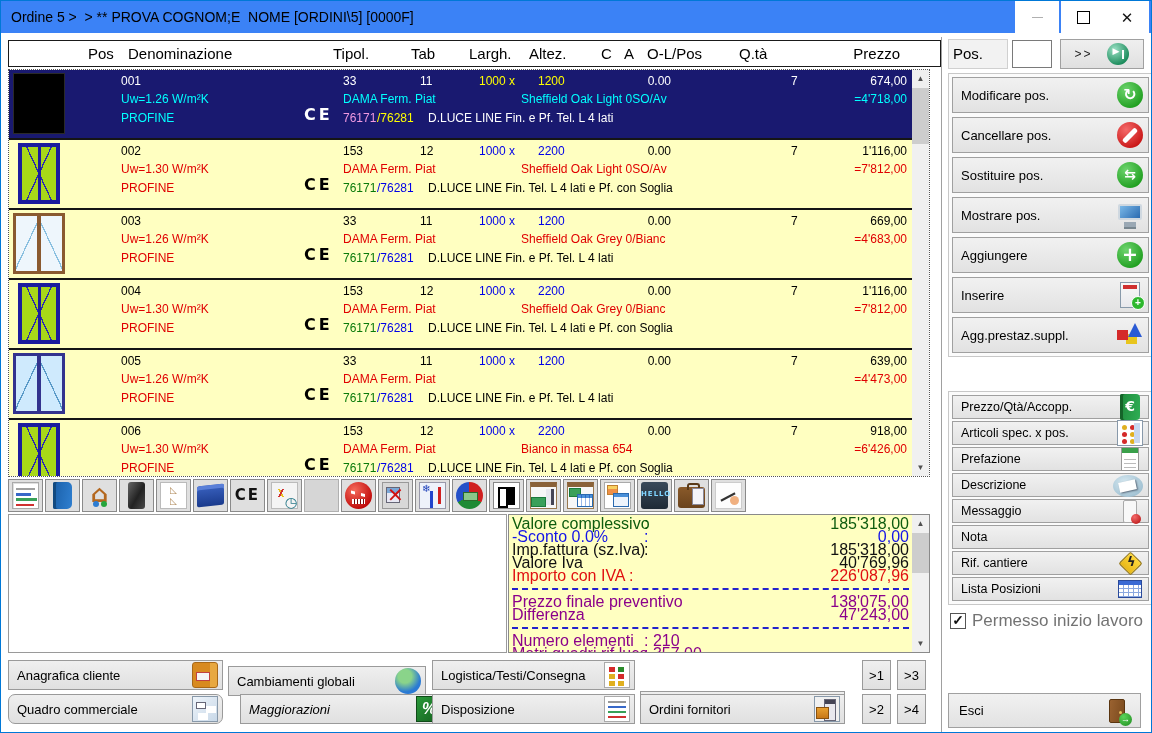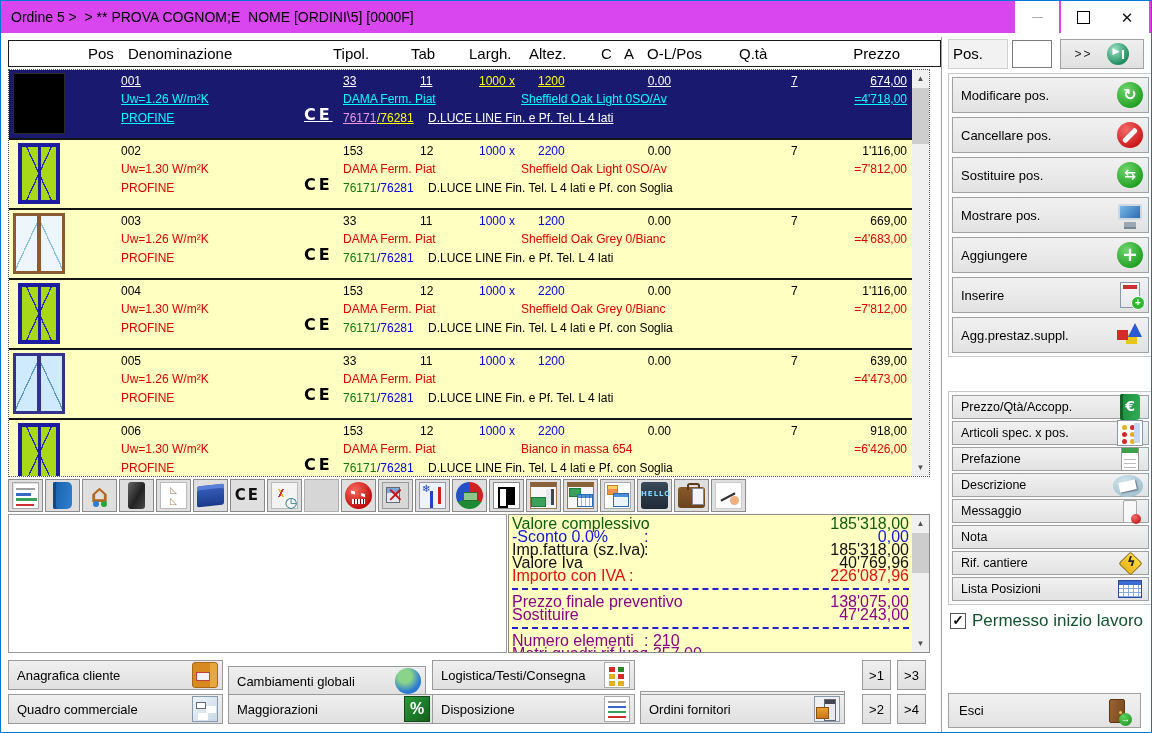--- a/index.html
+++ b/index.html
@@ -1,21 +1,21 @@
 <!DOCTYPE html>
 <html><head>
 <meta charset="utf-8">
 <style>
   html,body{margin:0;padding:0;width:1152px;height:733px;overflow:hidden;}
   body{border:1px solid #0078d7;box-sizing:border-box;background:#fff;
        font-family:"Liberation Sans",sans-serif;position:relative;}
   button{font-family:inherit;cursor:pointer;}
 
   
-  .titlebar{position:absolute;left:0;top:0;right:0;height:32px;background:#d946ef;}
+  .titlebar{position:absolute;left:0;top:0;right:0;height:32px;background:#3b82f6;}
   .title-text{position:absolute;left:10px;top:8px;font-size:14px;color:#000;white-space:pre;}
   .wc{position:absolute;top:0;width:44px;height:32px;background:#fff;border:none;
       display:flex;align-items:center;justify-content:center;padding:0;}
   .wc-min{right:92px}.wc-max{right:46px}.wc-close{right:2px}
   .glyph-min{width:11px;height:1px;background:#b0b0b0;}
   .glyph-max{width:11px;height:11px;border:1px solid #000;}
   .glyph-close{font-size:15px;color:#111;line-height:15px;}
 
   .app{position:absolute;left:0;top:32px;right:0;bottom:0;background:#fff;padding-left:16px;}
 
@@ -37,21 +37,21 @@
   .l1{top:4px}.l2{top:22px}.l3{top:41px}
   .f-pos{left:112px}.f-tipol{left:334px}.f-tab{left:411px}.f-largh{left:470px}.f-altez{left:529px}
   .f-olpos{right:243px}.f-qta{left:782px}.f-prezzo{right:7px}
   .f-uw{left:112px}.f-system{left:334px}.f-color{left:512px}.f-totale{right:7px}
   .f-brand{left:112px}.f-art1{left:334px}.f-art2{left:368px}.f-desc{left:419px}
   .f-ce{left:295px;top:37px;font-size:16px;font-weight:600;letter-spacing:3px;
         font-family:"DejaVu Sans",sans-serif;}
   .row .f-uw,.row .f-system,.row .f-color,.row .f-totale,.row .f-brand{color:#e00000;}
   .row .f-largh,.row .f-altez,.row .f-art2{color:#0000e8;}
   .row .f-art1{color:#0a7a0a;}
-  .row.selected .fld{color:#fff;text-decoration:underline;}
+  .row.selected .fld{color:#fff;}
   .row.selected .f-uw,.row.selected .f-system,.row.selected .f-color,
   .row.selected .f-totale,.row.selected .f-brand{color:#00ffff;}
   .row.selected .f-largh,.row.selected .f-altez,.row.selected .f-art2{color:#ffff00;}
   .row.selected .f-art1{color:#f09ae0;}
 
   .thumb{position:absolute;left:4px;top:3px;width:52px;height:61px;box-sizing:border-box;}
   .thumb-black{background:#000;border:1px solid #2a2a2a;}
   .thumb-green-tall{left:9px;width:42px;background:#a8d818;border:4px solid #1c1c9e;
      background-image:linear-gradient(#1c1c9e,#1c1c9e),
        linear-gradient(115deg,transparent 48.8%,#2a2ab0 48.8%,#2a2ab0 51.2%,transparent 51.2%),
@@ -281,21 +281,21 @@
   .si-exit-door{width:16px;height:24px;margin:1px 5px;background:linear-gradient(100deg,#9a6230,#7a4a1e);
      border:1px solid #5a3510;border-radius:2px;box-sizing:border-box;}
   .si-exit-door::before{content:"";position:absolute;right:2px;top:11px;width:3px;height:3px;border-radius:50%;background:#e8c060;}
   .si-exit-door::after{content:"→";position:absolute;right:-8px;bottom:-4px;width:13px;height:13px;
      background:radial-gradient(circle at 35% 30%,#5ad45a,#1e8a1e);border-radius:50%;color:#fff;
      font:bold 9px/13px "Liberation Sans",sans-serif;text-align:center;}
 
   .permesso{position:absolute;left:2px;top:574px;display:flex;align-items:center;gap:6px;}
   .cbox{width:16px;height:16px;background:#fff;border:1px solid #555;box-sizing:border-box;
      font-size:14px;line-height:13px;text-align:center;color:#111;font-weight:bold;}
-  .cb-label{font-size:17px;color:#14532d;white-space:pre;}
+  .cb-label{font-size:17px;color:#737373;white-space:pre;}
   .esci-btn{position:absolute;left:0px;top:656px;width:193px;height:35px;background:linear-gradient(#f1f1f1,#e2e2e2);
      border:1px solid #a0a0a0;display:flex;align-items:center;padding:0 10px 0 10px;font-size:13px;box-sizing:border-box;}
 </style>
 </head>
 <body>
 
 <div class="titlebar">
   <span class="title-text">Ordine 5 &gt;  &gt; ** PROVA COGNOM;E  NOME [ORDINI\5] [0000F]</span>
   <button class="wc wc-min">
       <span class="glyph-min"></span>
@@ -518,21 +518,21 @@
   <div class="white-panel"></div>
   <div class="summary">
     <div class="summary-lines">
         <div class="sline st-green"><span class="sl-label">Valore complessivo</span><span class="sl-mid">:</span><span class="sl-val">185'318,00</span></div>
         <div class="sline st-blue"><span class="sl-label">-Sconto 0.0%</span><span class="sl-mid">:</span><span class="sl-val">0,00</span></div>
         <div class="sline st-black"><span class="sl-label">Imp.fattura (sz.Iva)</span><span class="sl-mid">:</span><span class="sl-val">185'318,00</span></div>
         <div class="sline st-black"><span class="sl-label">Valore Iva</span><span class="sl-mid"></span><span class="sl-val">40'769,96</span></div>
         <div class="sline st-red"><span class="sl-label">Importo con IVA :</span><span class="sl-mid"></span><span class="sl-val">226'087,96</span></div>
         <div class="ssep"></div>
         <div class="sline st-purple"><span class="sl-label">Prezzo finale preventivo</span><span class="sl-mid"></span><span class="sl-val">138'075,00</span></div>
-        <div class="sline st-purple"><span class="sl-label">Sostituire</span><span class="sl-mid"></span><span class="sl-val">47'243,00</span></div>
+        <div class="sline st-purple"><span class="sl-label">Differenza</span><span class="sl-mid"></span><span class="sl-val">47'243,00</span></div>
         <div class="ssep"></div>
         <div class="sline st-purple"><span class="sl-label">Numero elementi</span><span class="sl-mid">: 210</span><span class="sl-val"></span></div>
         <div class="sline st-purple"><span class="sl-label">Metri quadri rif.luce</span><span class="sl-mid">: 357,00</span><span class="sl-val"></span></div>
       </div>
     <div class="vscroll">
       <button class="sarrow up">▲</button>
       <div class="sthumb" style="top:18px;height:40px;"></div>
       <button class="sarrow down">▼</button>
     </div>
   </div>
@@ -552,25 +552,25 @@
   <button class="fbtn" style="left:639px;top:658px;width:205px;">
     <span class="fbl">Stampa ...</span>
     <span class="fi fi-printer"></span>
   </button>
   <button class="fbtn small" style="left:861px;top:627px;width:29px;">
     <span class="fbl">&gt;1</span>
   </button>
   <button class="fbtn small" style="left:896px;top:627px;width:29px;">
     <span class="fbl">&gt;3</span>
   </button>
-  <button class="fbtn" style="left:7px;top:661px;width:215px;">
+  <button class="fbtn" style="left:7px;top:661px;width:215px;border-radius:7px;">
     <span class="fbl">Quadro commerciale</span>
     <span class="fi fi-flowchart"></span>
   </button>
-  <button class="fbtn" style="left:227px;top:661px;width:207px;">
+  <button class="fbtn" style="left:239px;top:661px;width:207px;font-style:italic;">
     <span class="fbl">Maggiorazioni</span>
     <span class="fi fi-percent"></span>
   </button>
   <button class="fbtn" style="left:431px;top:661px;width:203px;">
     <span class="fbl">Disposizione</span>
     <span class="fi fi-layout"></span>
   </button>
   <button class="fbtn" style="left:639px;top:661px;width:205px;">
     <span class="fbl">Ordini fornitori</span>
     <span class="fi fi-supplier"></span>

